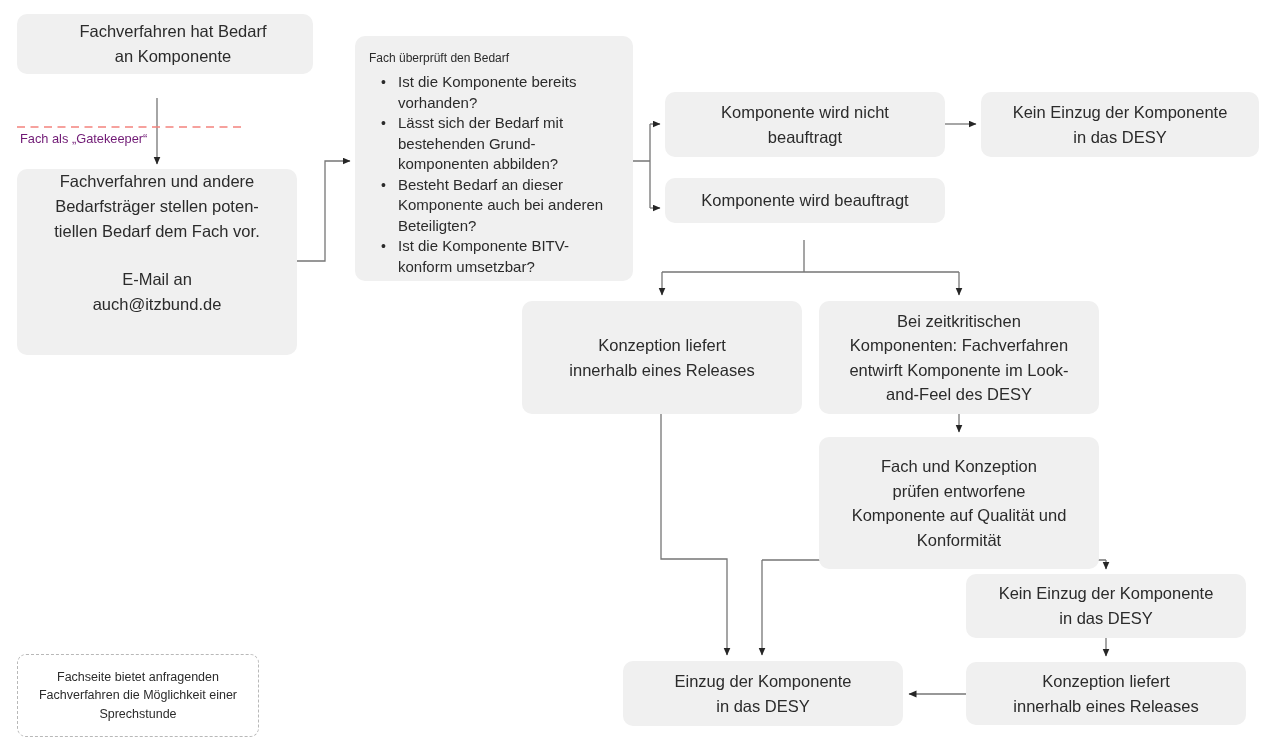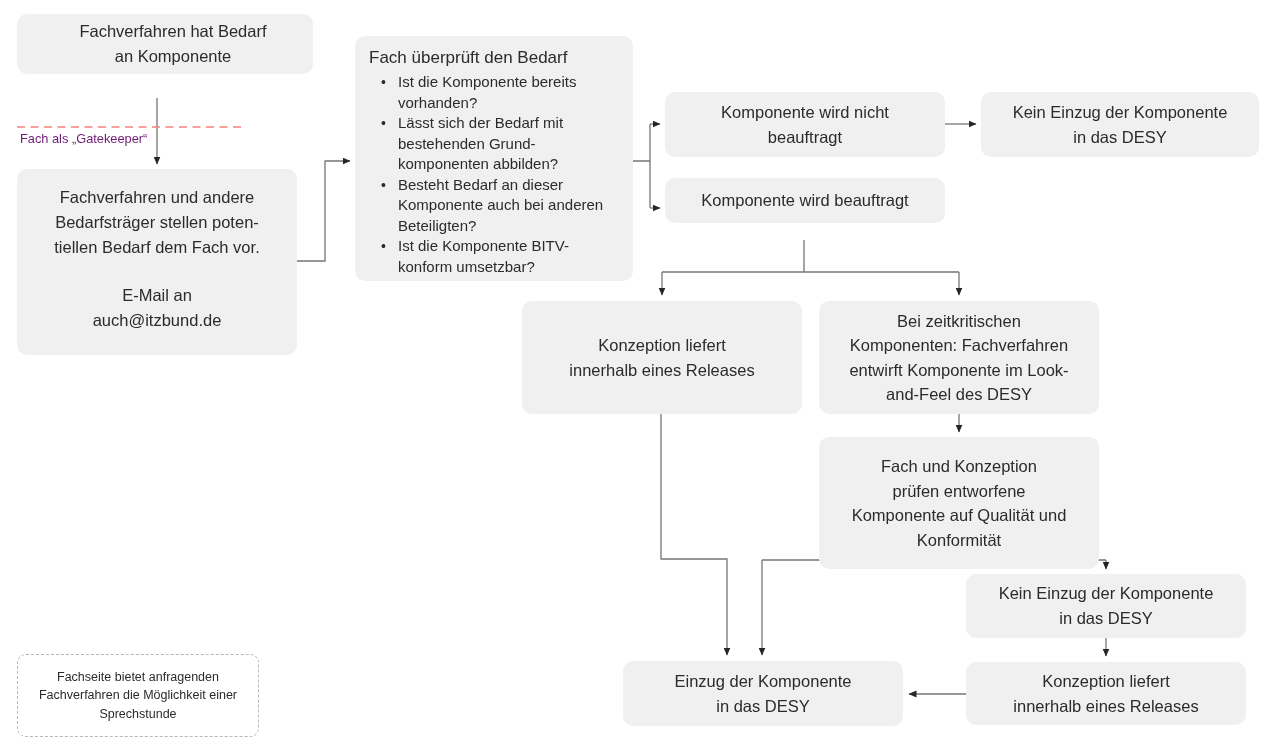--- a/index.html
+++ b/index.html
@@ -10,24 +10,24 @@
   }
   svg.wires { position:absolute; left:0; top:0; width:1280px; height:755px; pointer-events:none; }
   .box {
     position:absolute; background:#f0f0f0; border-radius:10px;
     display:flex; align-items:center; justify-content:center;
     text-align:center; white-space:pre-line;
     font-size:16.5px; line-height:25px; color:#2b2b2b;
   }
   
   #node-start            { left:17px;  top:14px;  width:280px; height:60px;padding-left:16px; }
-  #node-vorstellung      { left:17px;  top:169px; width:280px; height:186px; flex-direction:column; justify-content:flex-start; padding-top:16px; box-sizing:border-box; }
+  #node-vorstellung      { left:17px;  top:169px; width:280px; height:186px; flex-direction:column; justify-content:flex-start; box-sizing:border-box; }
   #node-vorstellung .email { margin-top:23px; }
   #node-pruefung         { left:355px; top:36px;  width:278px; height:245px; display:block; text-align:left; box-sizing:border-box; padding:10px 10px 0 14px; white-space:normal; }
-  #node-pruefung .title  { font-size:17px; line-height:24px; margin:0 0 2px 0; }
+  #node-pruefung .title  { font-size:12px; line-height:24px; margin:0 0 2px 0; }
   .bullet-list { margin:0; padding:0; list-style:none; }
   .bullet-row  { display:flex; align-items:flex-start; }
   .bullet-dot  { width:29px; flex:0 0 29px; text-align:center; font-size:14px; line-height:20.5px; }
   .bullet-text { font-size:15px; line-height:20.5px; white-space:pre-line; }
   #node-nicht-beauftragt { left:665px; top:92px;  width:280px; height:65px; }
   #node-kein-einzug-top  { left:981px; top:92px;  width:278px; height:65px; }
   #node-beauftragt       { left:665px; top:178px; width:280px; height:45px; }
   #node-konzeption-links { left:522px; top:301px; width:280px; height:113px; }
   #node-zeitkritisch     { left:819px; top:301px; width:280px; height:113px; line-height:24.5px; }
   #node-qualitaet        { left:819px; top:437px; width:280px; height:132px; line-height:24.5px; }

